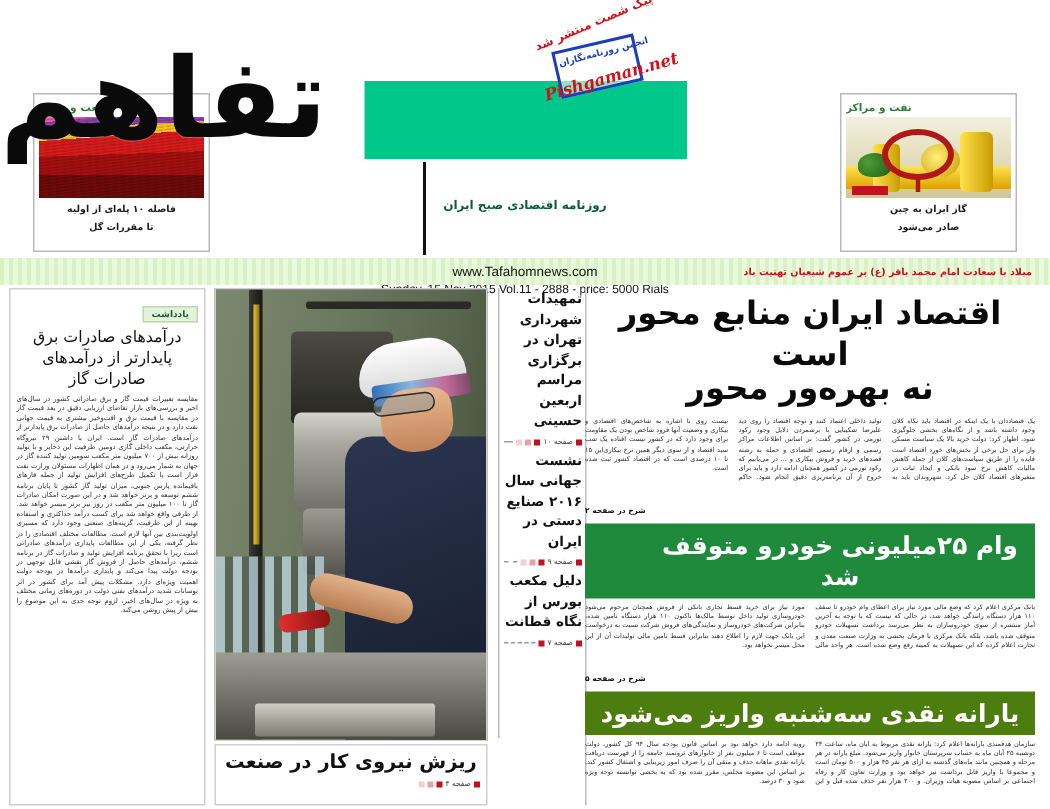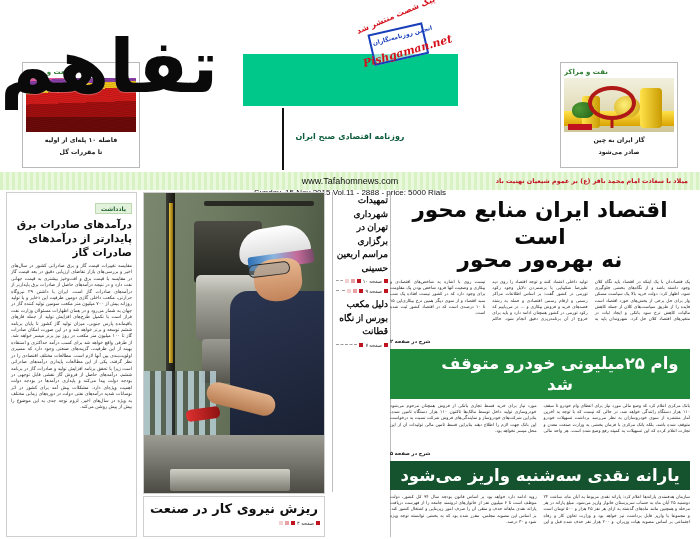--- a/index.html
+++ b/index.html
@@ -153,21 +153,21 @@
     position:absolute;left:6px;top:0;width:131px;height:345px;
     border:1px solid #cfcfcf;box-sizing:border-box;background:#fff;
     padding:3px 4px;
   }
   .note-tag{
     display:inline-block;background:#e3f2dd;border:1px solid #bcd9b0;
     font-size:6px;font-weight:bold;padding:1px 5px;color:#1d5c28;
     margin-bottom:3px;
   }
   .note-head{
-    font-size:10.5px;line-height:14px;font-weight:bold;text-align:right;
+    font-size:10.5px;line-height:14px;font-weight:normal;text-align:center;
     color:#111;margin-bottom:4px;
   }
   .note-body{
     font-size:4.6px;line-height:6.4px;text-align:justify;color:#2a2a2a;
     column-count:1;
   }
 
   
   .photo{
     position:absolute;left:143px;top:0;width:182px;height:302px;
@@ -217,21 +217,21 @@
       opacity:.9;}
   .ph-base{position:absolute;left:26px;bottom:2px;width:120px;height:22px;
       background:linear-gradient(180deg,#cfcfc6,#7b7b72);border-radius:2px;}
 
   
   .v-div{position:absolute;left:332px;top:0;width:1px;height:300px;background:#bdbdbd;}
   .v-div2{position:absolute;left:390px;top:0;width:1px;height:345px;background:#bdbdbd;}
 
   
   .col-teaser{
-    position:absolute;left:336px;top:2px;width:52px;height:345px;font-family:Liberation Serif, serif;
+    position:absolute;left:336px;top:2px;width:52px;height:345px;
   }
   .teaser{margin-bottom:4px;}
   .teaser-head{
     font-size:9px;line-height:13.5px;font-weight:bold;text-align:right;
     color:#111;
   }
   .teaser-rule{
     display:flex;align-items:center;gap:2px;margin:3px 0 2px 0;direction:rtl;
   }
   .tr-sq{width:4px;height:4px;background:#c1121f;}
@@ -258,21 +258,21 @@
     font-size:4.4px;line-height:6.2px;text-align:justify;color:#2b2b2b;
     overflow:hidden;
   }
   .more{font-size:5px;color:#111;text-align:left;margin-top:1px;font-weight:bold;}
 
   .band{
     margin:5px 0 4px 0;padding:4px 8px;color:#fff;font-weight:bold;
     font-size:16.5px;line-height:21px;text-align:center;letter-spacing:-.2px;
   }
   .band.green{background:#1f8a3b;padding-left:48px;}
-  .band.red{background:#14532d;}
+  .band.red{background:#4d7c0f;}
 
   
   .bottom-strip{
     position:absolute;left:143px;top:304px;width:182px;height:41px;
     border:1px solid #cfcfcf;box-sizing:border-box;background:#fff;
     padding:3px 4px 0 4px;
   }
   .bottom-head{
     font-size:13px;line-height:18px;font-weight:bold;text-align:center;color:#111;
   }
@@ -375,20 +375,21 @@
           <span class="tr-sq"></span>
           <span class="tr-page fa">صفحه ۱۰</span>
           <span class="tr-sq"></span>
           <span class="tr-sq pale"></span>
           <span class="tr-sq pale2"></span>
           <span class="tr-line"></span>
         </div>
       </div>
 
       <div class="teaser">
+        <div class="teaser-head fa">نشست جهانی سال ۲۰۱۶ صنایع دستی در ایران</div>
         <div class="teaser-rule">
           <span class="tr-sq"></span>
           <span class="tr-page fa">صفحه ۹</span>
           <span class="tr-sq"></span>
           <span class="tr-sq pale"></span>
           <span class="tr-sq pale2"></span>
           <span class="tr-line"></span>
         </div>
       </div>
 

